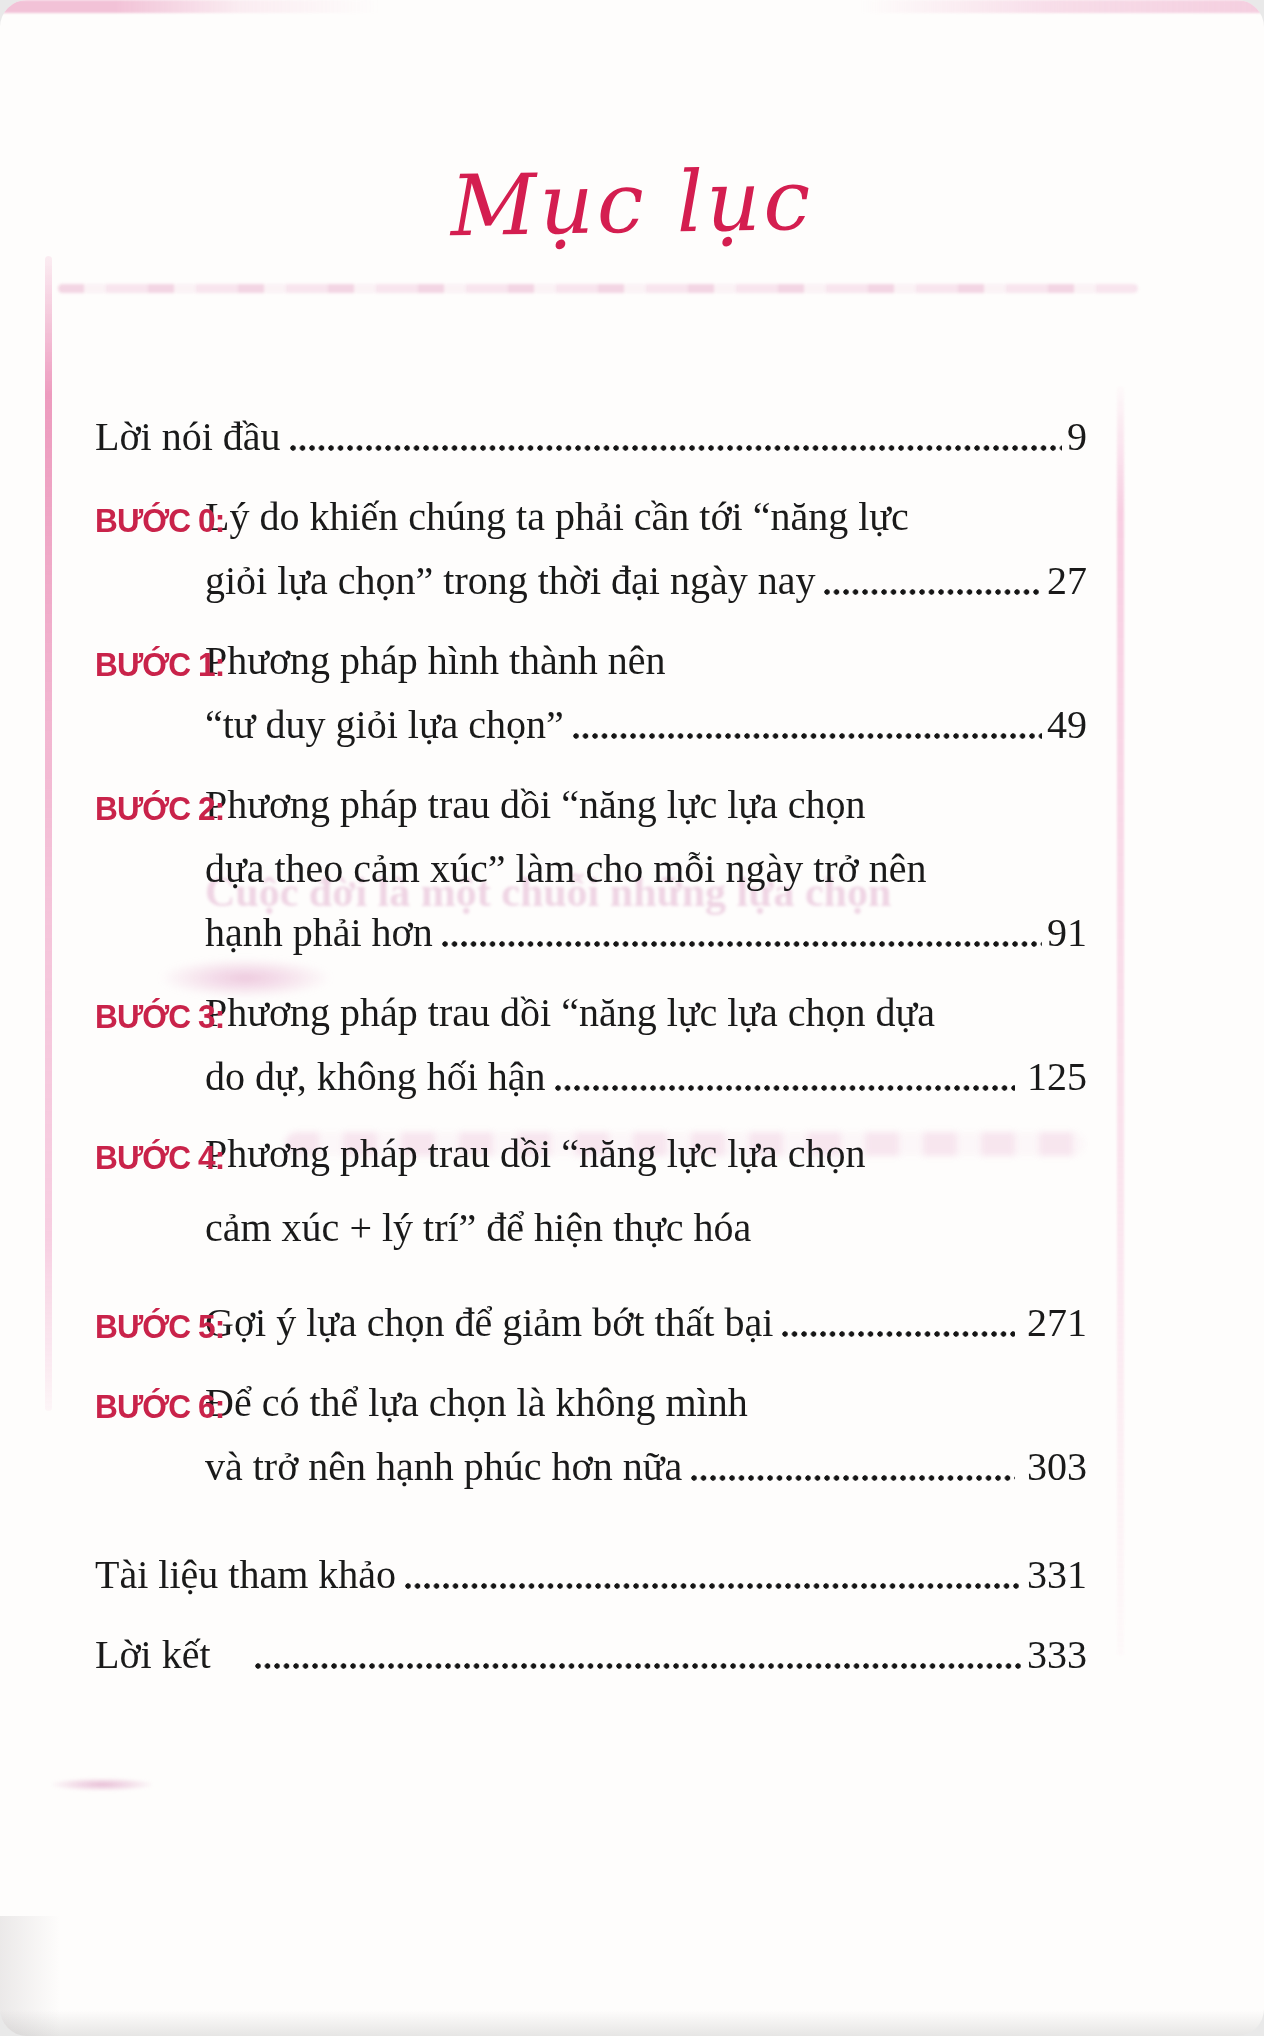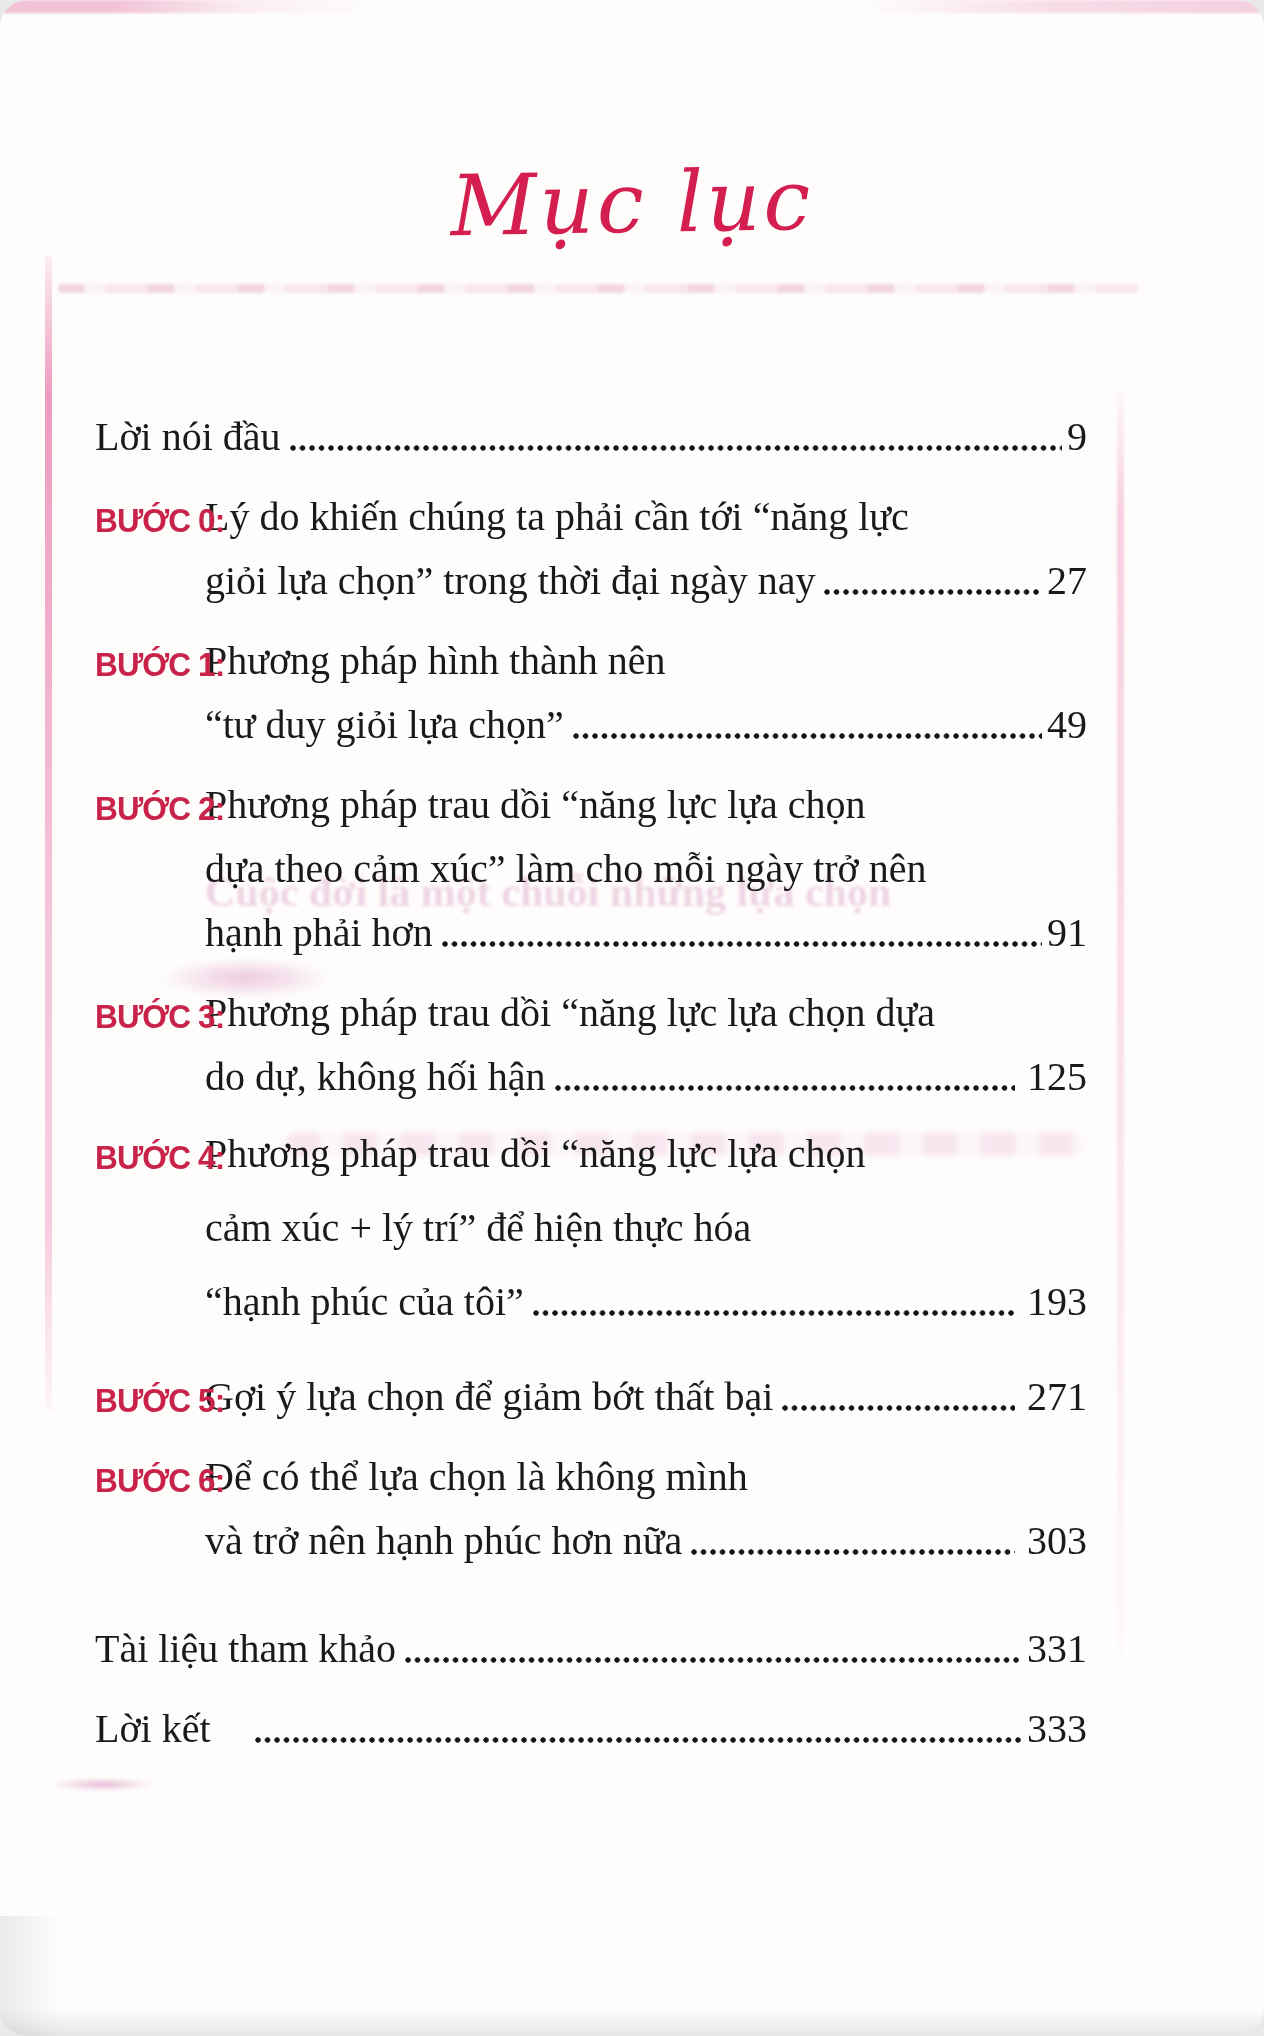--- a/index.html
+++ b/index.html
@@ -185,25 +185,20 @@
         </div>
       </div>
       <div class="entry entry-buoc-4">
         <div class="line">
           <span class="step-label" style="color: rgb(201, 35, 74);">BƯỚC 4:</span>
           <span class="txt">Phương pháp trau dồi “năng lực lựa chọn</span>
         </div>
         <div class="line indent">
           <span class="txt">cảm xúc + lý trí” để hiện thực hóa</span>
         </div>
-        <div class="line indent">
-          <span class="txt">“hạnh phúc của tôi”</span>
-          <div class="leader"></div>
-          <span class="pg">193</span>
-        </div>
       </div>
       <div class="entry entry-buoc-5">
         <div class="line">
           <span class="step-label" style="color: rgb(201, 35, 74);">BƯỚC 5:</span>
           <span class="txt">Gợi ý lựa chọn để giảm bớt thất bại</span>
           <div class="leader"></div>
           <span class="pg">271</span>
         </div>
       </div>
       <div class="entry entry-buoc-6">

